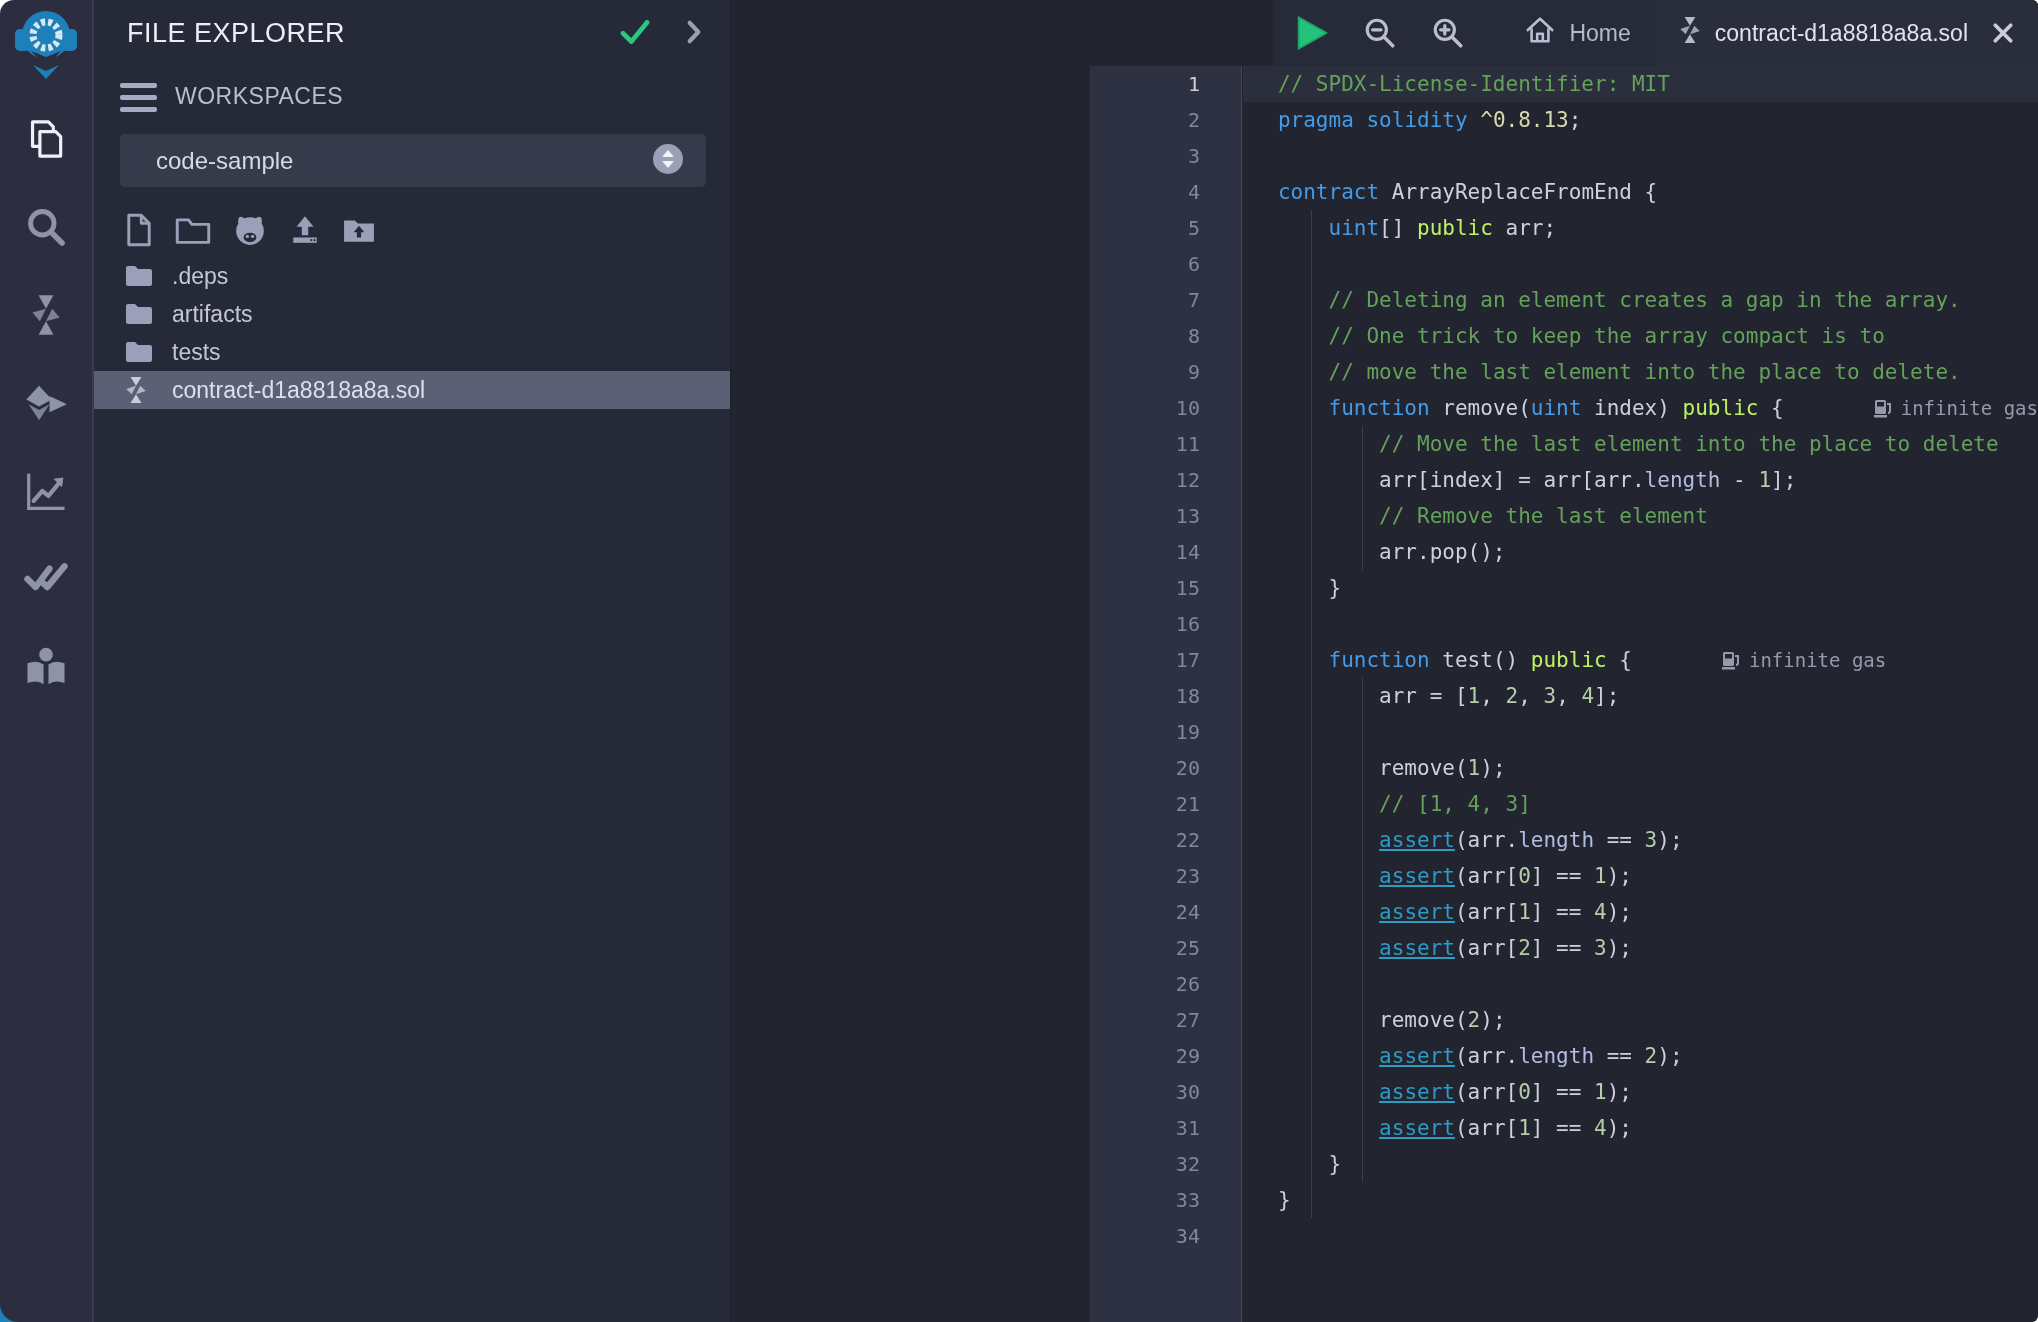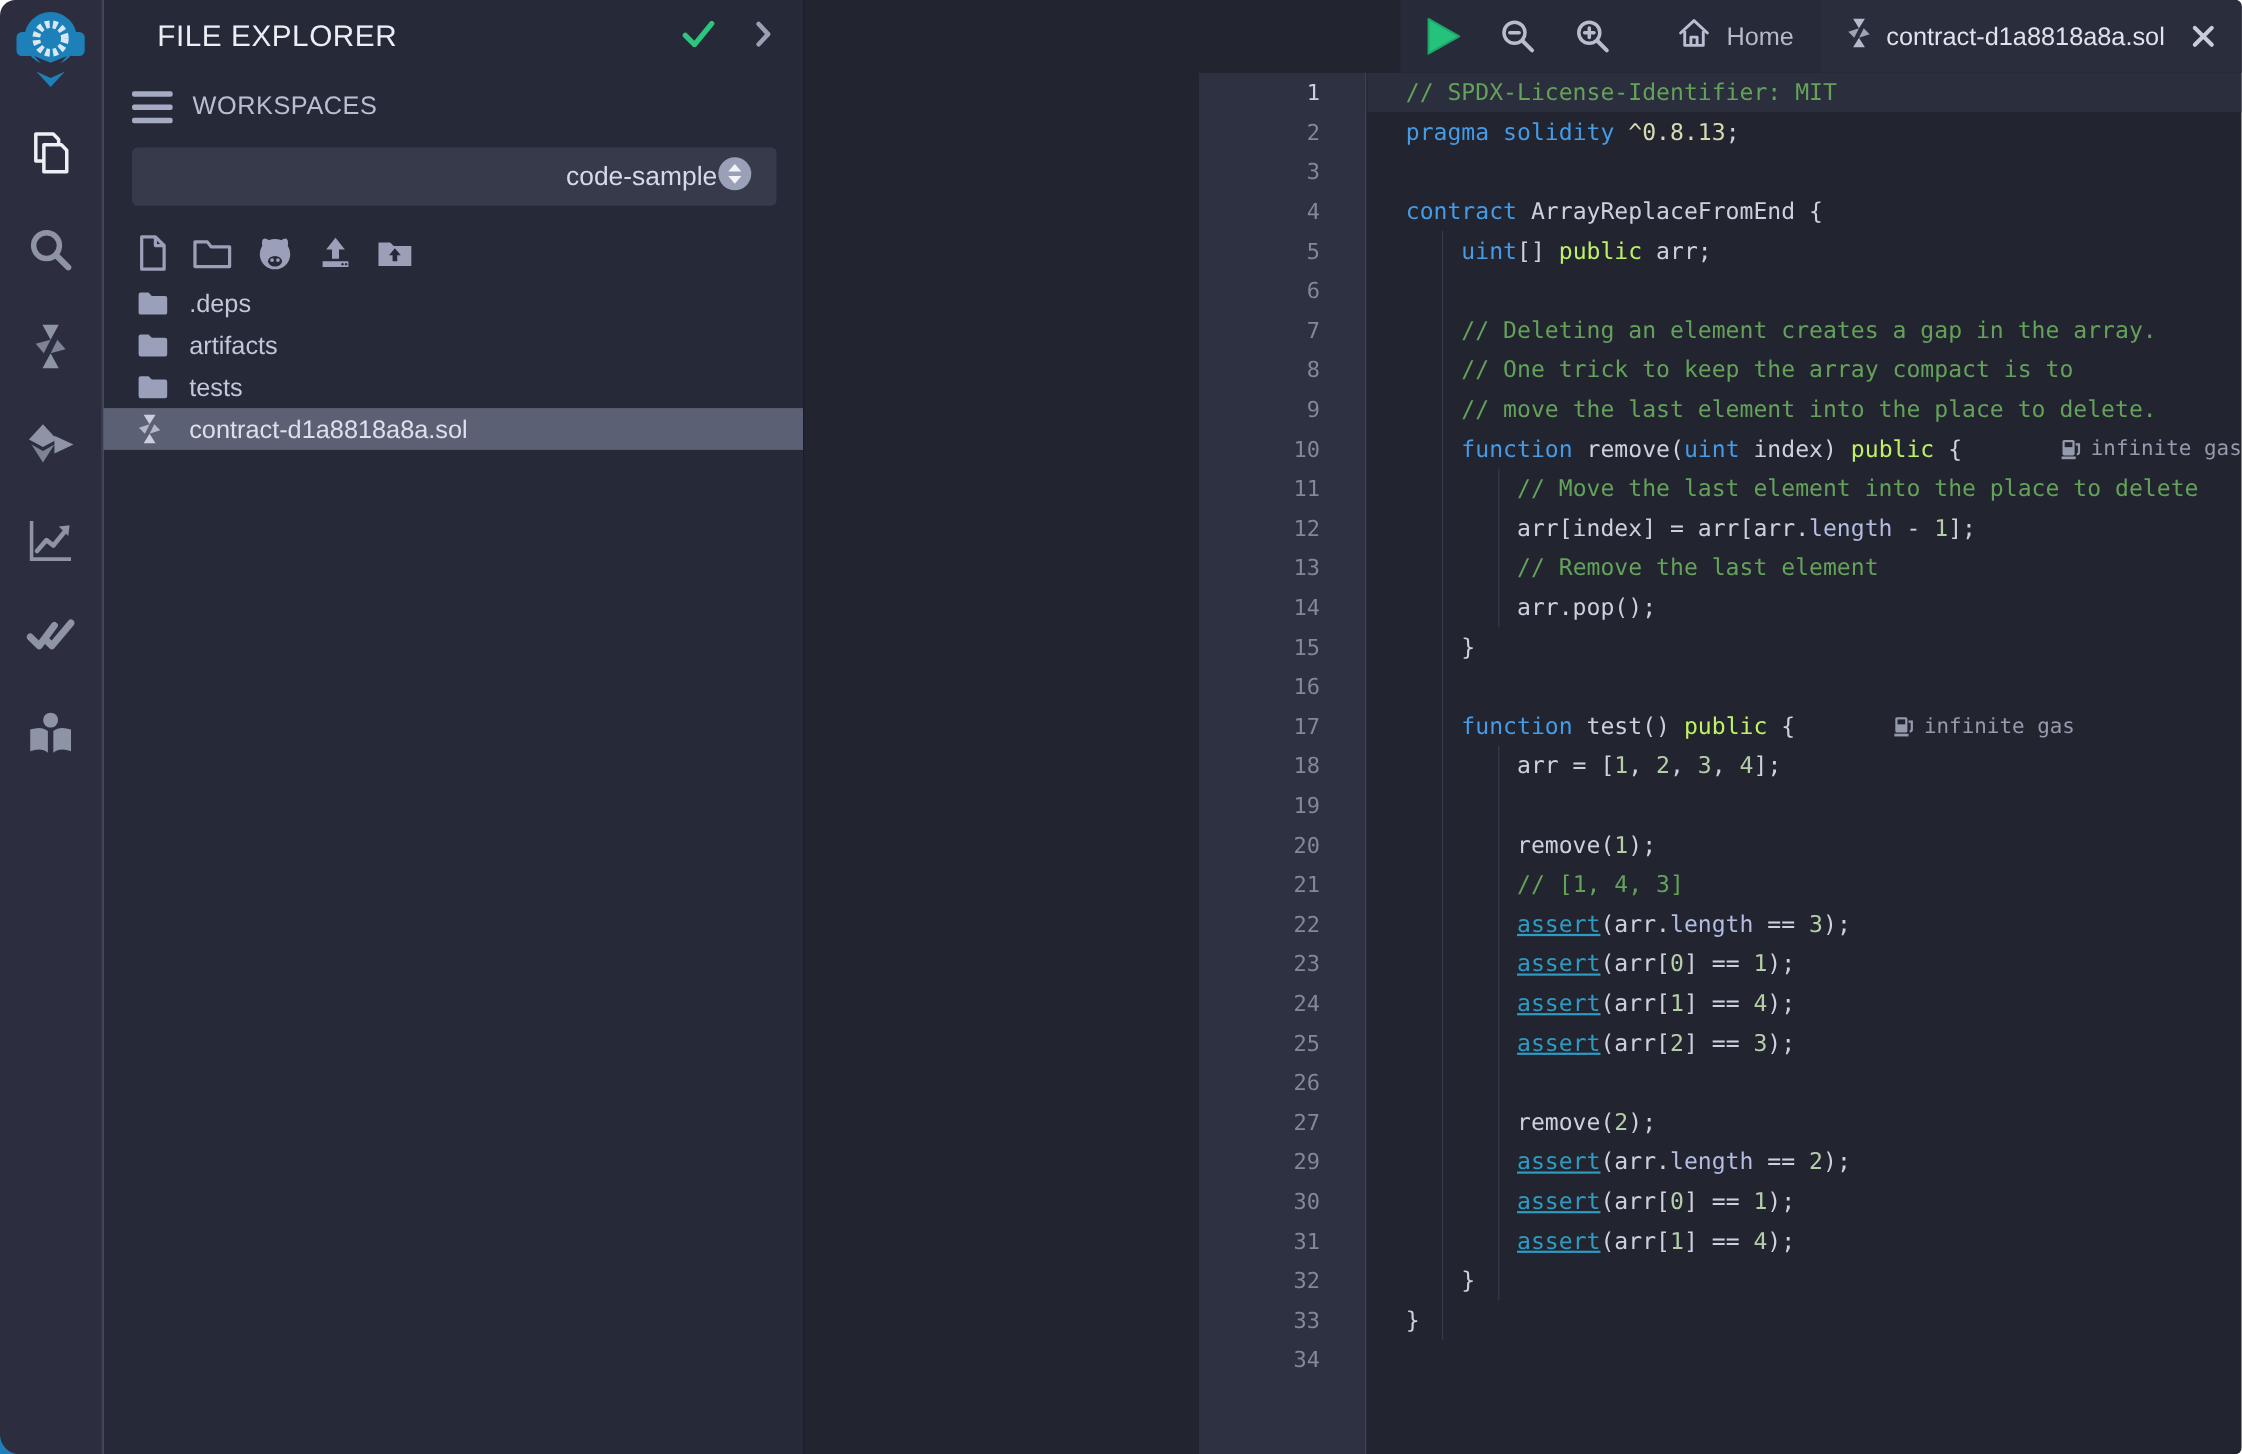--- a/index.html
+++ b/index.html
@@ -9,29 +9,29 @@
   .app{position:absolute;inset:0;display:flex;border-radius:14px 6px 6px 18px;overflow:hidden;z-index:1;}
 
   
   .iconbar{width:94px;background:#2c2e40;border-right:2px solid #3a3d4f;display:flex;flex-direction:column;align-items:center;flex-shrink:0;}
   .logo{width:72px;height:86px;margin-top:4px;display:flex;align-items:center;justify-content:center;}
   .ibar-items{display:flex;flex-direction:column;align-items:center;margin-top:26px;gap:42px;}
   .ibar-btn{width:50px;height:46px;display:flex;align-items:center;justify-content:center;cursor:pointer;}
 
   
   .explorer{width:636px;background:#262938;flex-shrink:0;color:#c3c7d9;position:relative;}
-  .exp-header{display:flex;align-items:center;padding:18px 28px 0 49px;}
+  .exp-header{display:flex;align-items:center;padding:18px 28px 0 33px;}
   .exp-title{font-size:27px;color:#eceef5;letter-spacing:.5px;flex:1;}
   .exp-check{margin-right:36px;cursor:pointer;}
   .exp-chevron{cursor:pointer;}
   .ws-row{display:flex;align-items:flex-start;margin:34px 0 0 26px;}
   .ws-burger{margin-right:18px;cursor:pointer;display:flex;flex-direction:column;gap:7px;}
   .ws-burger i{display:block;width:37px;height:5px;border-radius:2px;background:#a6abc4;}
   .ws-label{font-size:23px;color:#b9bed2;letter-spacing:.5px;}
-  .ws-select{margin:22px 0 0 26px;width:586px;height:53px;background:#363a4b;border-radius:5px;display:flex;align-items:center;padding:0 22px 0 36px;cursor:pointer;text-align:right;}
+  .ws-select{margin:22px 0 0 26px;width:586px;height:53px;background:#363a4b;border-radius:5px;display:flex;align-items:center;padding:0 22px 0 36px;cursor:pointer;}
   .ws-name{flex:1;font-size:24px;color:#d6dae8;}
   .exp-toolbar{display:flex;align-items:center;gap:22px;margin:26px 0 10px 31px;}
   .tool-btn{cursor:pointer;display:flex;align-items:center;justify-content:center;}
   .tree{margin-top:4px;}
   .tree-row{display:flex;align-items:center;height:38px;padding-left:31px;font-size:23px;color:#c3c7d9;cursor:pointer;}
   .tree-row .tico{width:34px;display:flex;justify-content:flex-start;margin-right:13px;}
   .tree-row.selected{background:#5c6075;color:#dde0ec;}
 
   
   .editor{flex:1;background:#222430;display:flex;flex-direction:column;min-width:0;border-left:1px solid #1c1e27;align-items:flex-end;}

